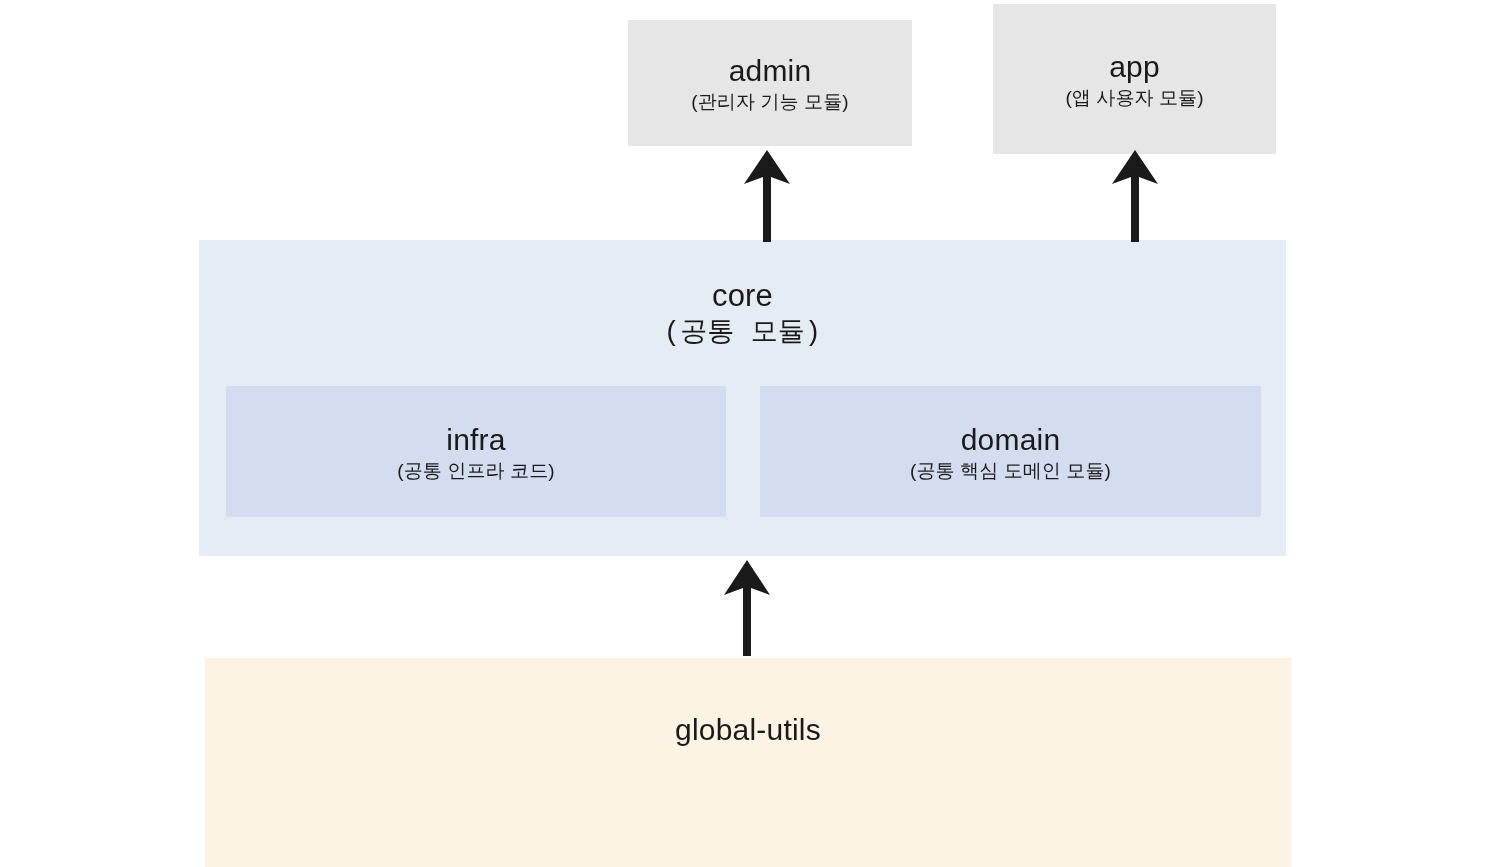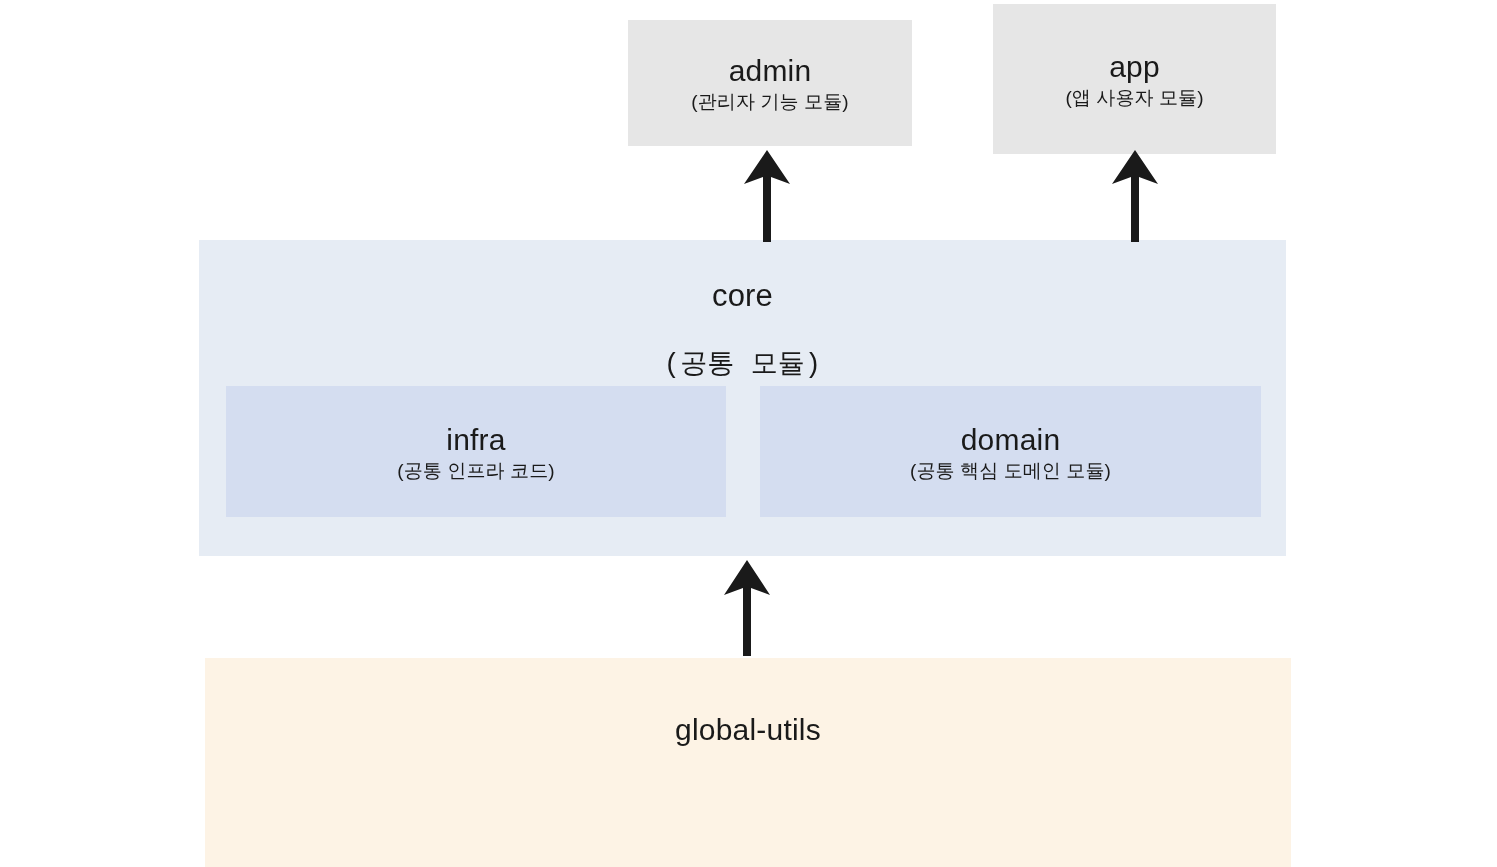--- a/index.html
+++ b/index.html
@@ -52,21 +52,20 @@
     left: 993px; top: 4px; width: 283px; height: 150px;
     background: #e6e6e6;
   }
 
   
   #core-box {
     left: 199px; top: 240px; width: 1087px; height: 316px;
     background: #e6ecf4;
     justify-content: flex-start;
     padding-top: 36px;
-    gap: 32px;
   }
   #core-box .title { font-size: 31px; }
   #core-box .subtitle { font-size: 27px; font-family: Liberation Mono, monospace; }
 
   
   #infra-box {
     left: 226px; top: 386px; width: 500px; height: 131px;
     background: #d4ddf0;
   }
   #domain-box {

